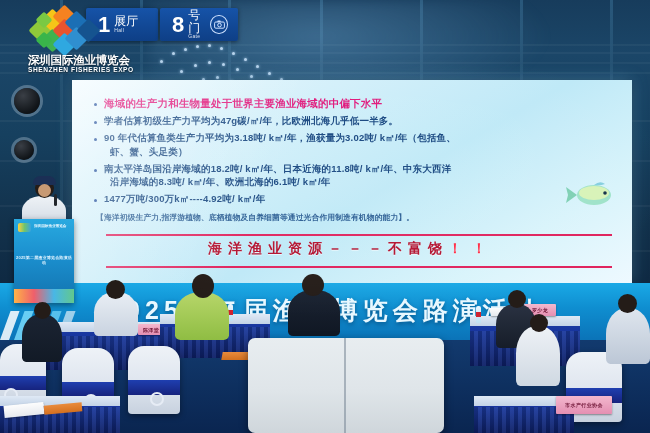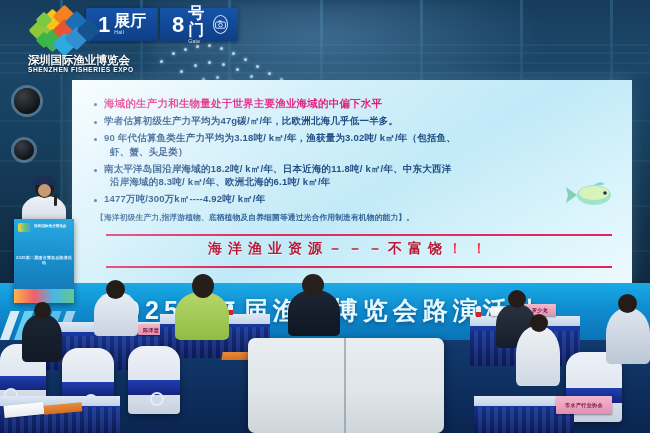--- a/index.html
+++ b/index.html
@@ -39,21 +39,21 @@
   
   .sign{
     position:absolute;top:8px;height:33px;
     background:linear-gradient(180deg,#1653a8,#0e3f86);
     border-radius:2px;
     box-shadow:0 1px 4px rgba(0,0,0,.45);
     display:flex;align-items:center;
     color:#fff;
   }
   .sign .num{font-size:22px;font-weight:700;line-height:1;margin:0 4px 0 12px;}
-  .sign .cn{font-size:16px;line-height:1.05;font-weight:700;}
+  .sign .cn{font-size:12px;line-height:1.05;font-weight:400;}
   .sign .en{font-size:5px;letter-spacing:.3px;opacity:.85;line-height:1.1;}
   .sign .txtcol{display:flex;flex-direction:column;justify-content:center;}
   .sign .pic{margin-left:auto;margin-right:10px;width:17px;height:17px;border-radius:50%;
              border:1.4px solid #cfe2ff;display:flex;align-items:center;justify-content:center;}
 
   
   .logo{position:absolute;left:28px;top:8px;width:92px;height:66px;}
   .logo .mark{position:absolute;left:4px;top:0;width:76px;height:46px;}
   .logo .mark span{position:absolute;width:17px;height:17px;transform:rotate(45deg);border-radius:2px;}
   .logoname{position:absolute;left:0;top:46px;width:118px;color:#fff;}

